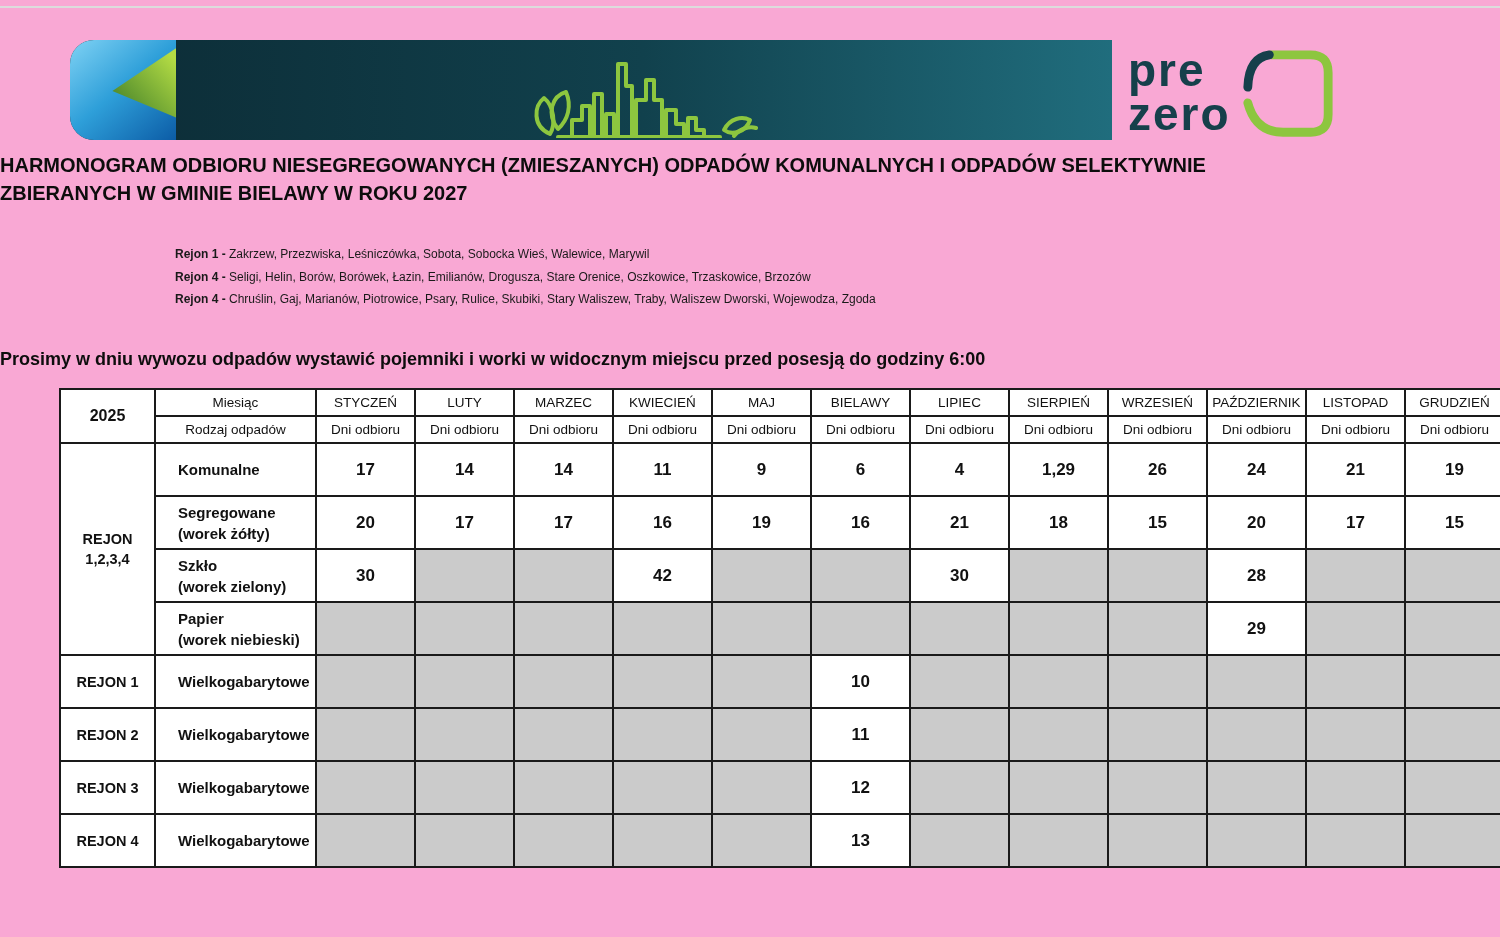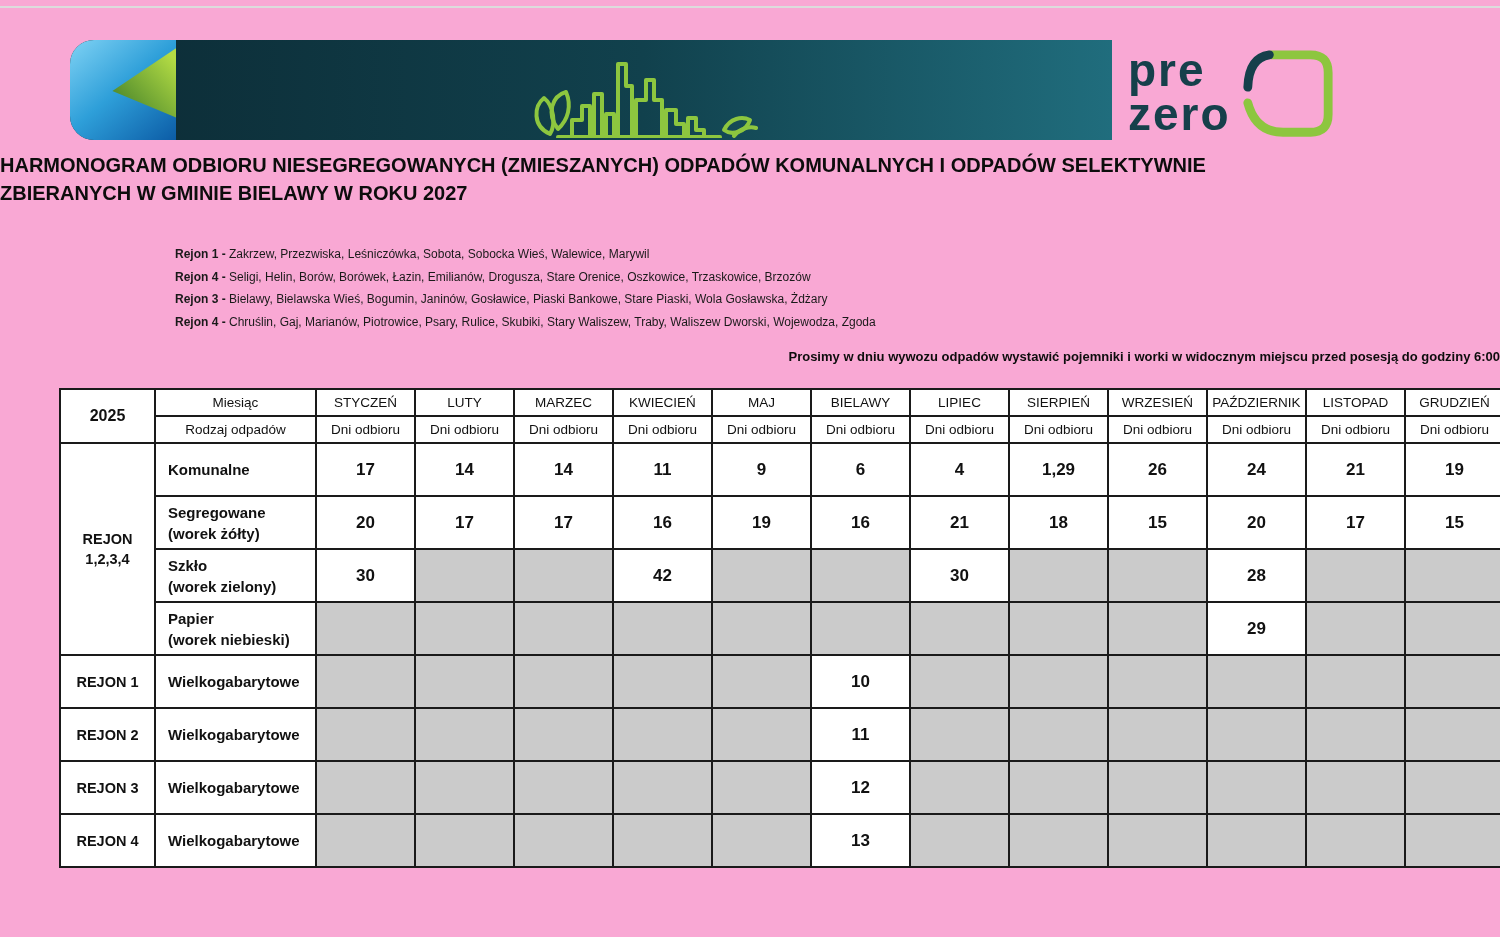--- a/index.html
+++ b/index.html
@@ -22,34 +22,34 @@
   
   .brand{position:absolute;left:1128px;top:40px;width:270px;height:104px;display:flex;align-items:center;gap:4px;}
   .brand-text{font-weight:bold;font-size:46px;line-height:44px;letter-spacing:2px;color:#16404b;}
   .brand-leaf{width:104px;height:98px;margin-top:6px;}
 
   
   .title{position:absolute;top:151px;left:0;width:100%;
          font-weight:bold;font-size:20px;line-height:28px;color:#0d0d0d;}
   .regions{position:absolute;left:175px;top:243px;font-size:12px;line-height:22.5px;color:#1a1a1a;}
   .rlabel{font-weight:bold;}
-  .notice{position:absolute;top:349px;left:0;width:100%;text-align:right;
-          font-weight:bold;font-size:13px;color:#0d0d0d;}
+  .notice{position:absolute;top:349px;left:0;width:100%;text-align:left;
+          font-weight:bold;font-size:18px;color:#0d0d0d;}
 
   
   table.sched{position:absolute;left:59px;top:388px;width:1444px;
           border-collapse:collapse;table-layout:fixed;background:#fff;}
   table.sched th,table.sched td{border:2px solid #1a1a1a;padding:0;overflow:hidden;}
   thead th{height:25px;font-weight:normal;font-size:13.5px;text-align:center;}
   th.year{font-weight:bold;font-size:16px;}
   tbody td{height:51px;}
   td.day{text-align:center;font-weight:bold;font-size:17px;}
   td.day.gray{background:#cbcbcb;}
   td.type{font-weight:bold;font-size:15px;text-align:left;vertical-align:middle;}
-  td.type div{padding-left:12px;line-height:21px;}
+  td.type div{padding-left:22px;line-height:21px;}
   td.region{text-align:center;font-weight:bold;font-size:14.5px;line-height:20px;vertical-align:middle;border-radius:22px;}
 </style>
 </head>
 <body>
 
 <div class="page">
   <div class="top-line"></div>
 
   <div class="banner">
     <div class="logo-square">
@@ -83,21 +83,20 @@
   </div>
 
   <div class="title">
     <div>HARMONOGRAM ODBIORU NIESEGREGOWANYCH (ZMIESZANYCH) ODPADÓW KOMUNALNYCH I ODPADÓW SELEKTYWNIE</div>
     <div>ZBIERANYCH W GMINIE BIELAWY W ROKU 2027</div>
   </div>
 
   <div class="regions">
     <div><span class="rlabel">Rejon 1 -</span> <span>Zakrzew, Przezwiska, Leśniczówka, Sobota, Sobocka Wieś, Walewice, Marywil</span></div>
     <div><span class="rlabel">Rejon 4 -</span> <span>Seligi, Helin, Borów, Borówek, Łazin, Emilianów, Drogusza, Stare Orenice, Oszkowice, Trzaskowice, Brzozów</span></div>
-    <div><span class="rlabel">Rejon 3 -</span> <span>Bielawy, Bielawska Wieś, Bogumin, Janinów, Gosławice, Piaski Bankowe, Stare Piaski, Wola Gosławska, Żdżary</span></div>
     <div><span class="rlabel">Rejon 4 -</span> <span>Chruślin, Gaj, Marianów, Piotrowice, Psary, Rulice, Skubiki, Stary Waliszew, Traby, Waliszew Dworski, Wojewodza, Zgoda</span></div>
   </div>
 
   <div class="notice">Prosimy w dniu wywozu odpadów wystawić pojemniki i worki w widocznym miejscu przed posesją do godziny 6:00</div>
 
   <table class="sched">
     <colgroup>
       <col style="width:95px">
         <col style="width:161px">
       <col style="width:99px">

